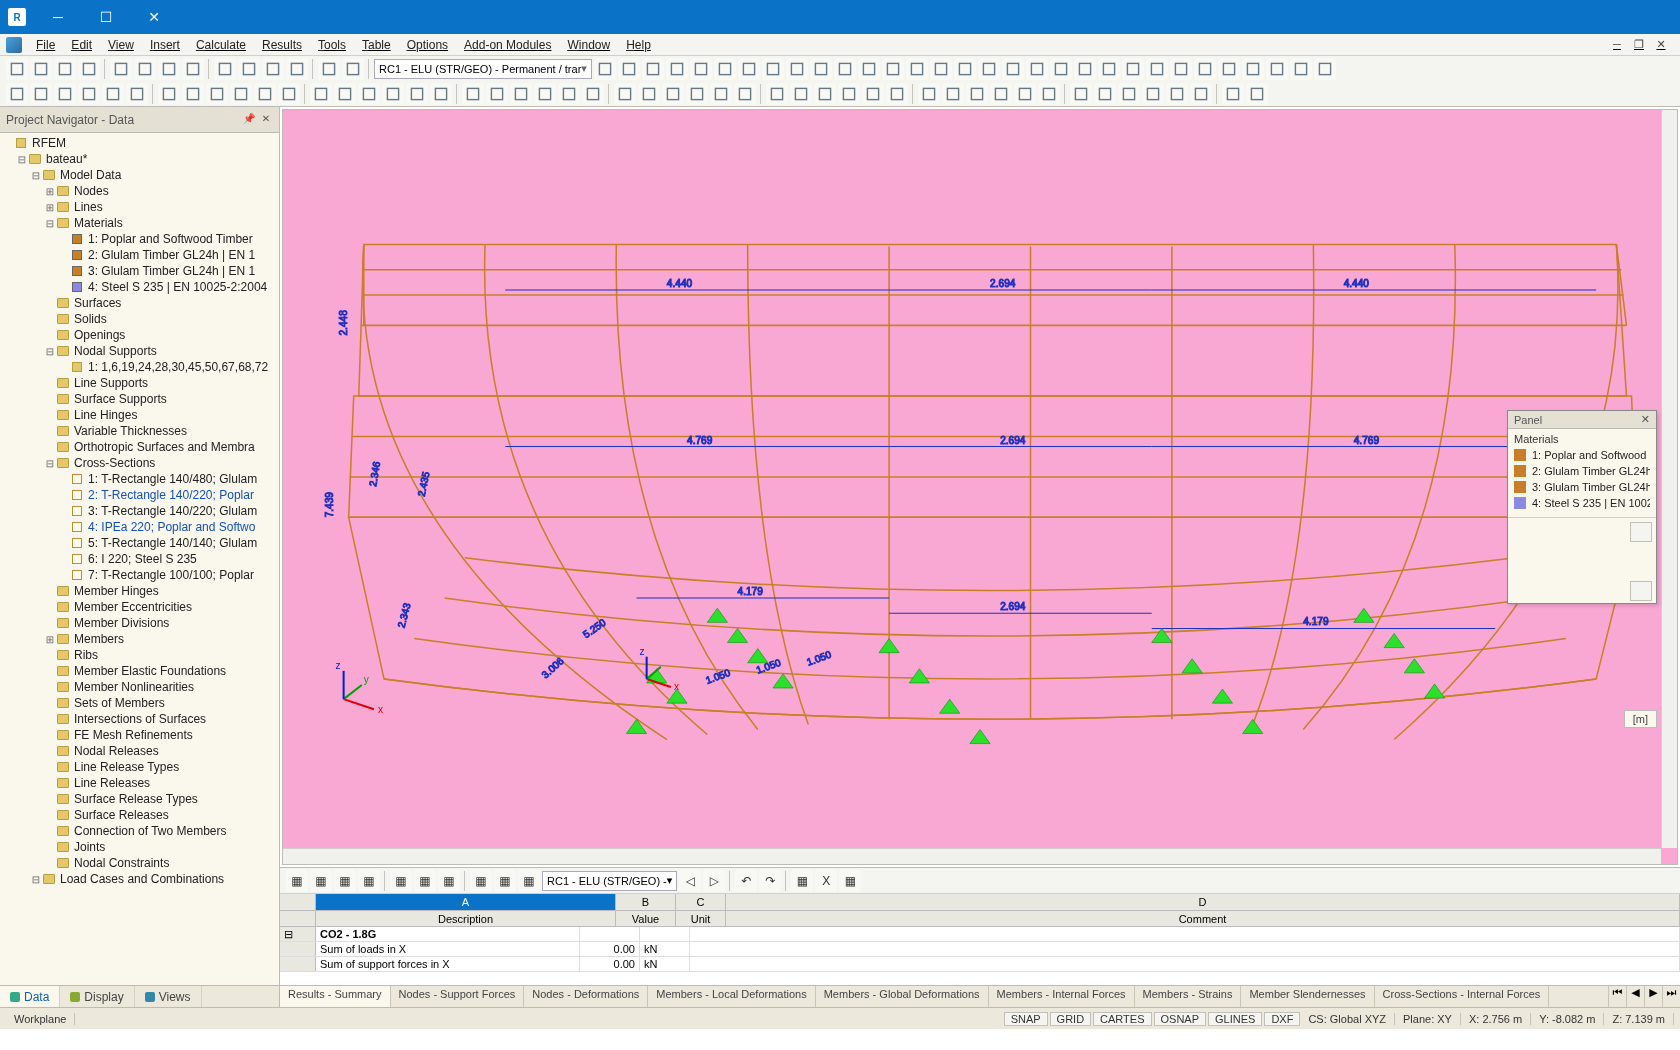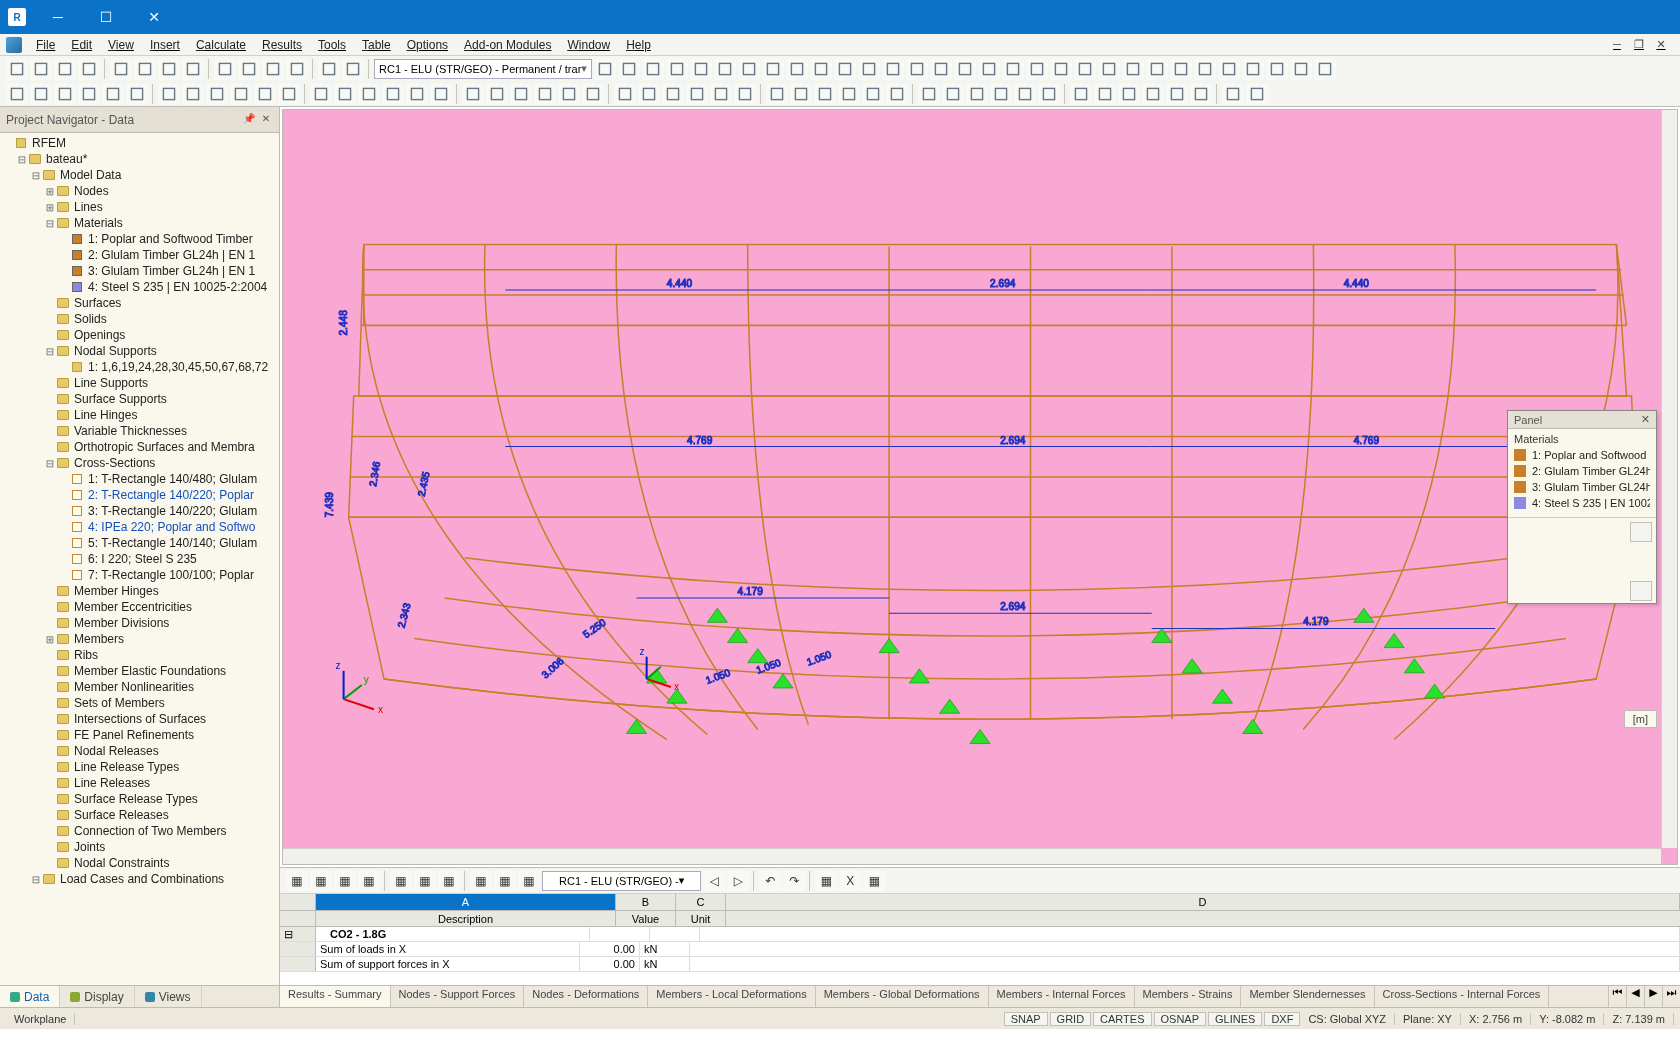--- a/index.html
+++ b/index.html
@@ -70,33 +70,33 @@
 .swatch { width: 12px; height: 12px; flex-shrink: 0; }
 .matpanel-f { height: 60px; border-top: 1px solid #d0d0c8; display: flex; align-items: flex-start; justify-content: flex-end; padding: 4px; gap: 4px; }
 .matpanel-fb { width: 22px; height: 20px; border: 1px solid #c0c0b8; background: #f4f4f0; }
 
 .unit-badge { position: absolute; right: 20px; top: 600px; font-size: 11px; color: #444; background: #faf7ed; border: 1px solid #bbb; padding: 2px 8px; }
 
 
 .results { height: 140px; border-top: 1px solid #bcbcb4; display: flex; flex-direction: column; background: #faf7ed; font-size: 12px; }
 .results-h { height: 18px; background: #e4e0d4; padding: 0 6px; color: #555; display: flex; align-items: center; }
 .results-tb { height: 26px; display: flex; align-items: center; padding: 0 6px; gap: 2px; background: #f4f4f0; border-bottom: 1px solid #d4d0c4; }
-.results-tb .combo { min-width: 120px; height: 20px; border: 1px solid #aab; background: #fff; font-size: 11px; padding: 0 16px; display: flex; align-items: center; }
+.results-tb .combo { min-width: 120px; height: 20px; border: 1px solid #aab; background: #fff; font-size: 11px; padding: 0 4px; display: flex; align-items: center; }
 .results-grid { flex: 1; overflow: auto; background: #fff; }
 .rg-head { display: flex; height: 17px; background: #e8e8e0; border-bottom: 1px solid #bbb; font-size: 11px; }
 .rg-head .hc { border-right: 1px solid #bbb; text-align: center; line-height: 17px; }
 .rg-head2 { display: flex; height: 16px; background: #e8e8e0; border-bottom: 1px solid #bbb; font-size: 11px; }
 .rg-head2 .hc { border-right: 1px solid #bbb; text-align: center; line-height: 16px; }
 .hc.colA { flex: 0 0 300px; background: #0a73c7; color: #fff; }
 .hc.colB { flex: 0 0 60px; } .hc.colC { flex: 0 0 50px; } .hc.colD { flex: 1; }
 .rg-row { display: flex; height: 15px; font-size: 11px; border-bottom: 1px solid #ddd; }
 .rg-row .c { border-right: 1px solid #ddd; padding: 0 4px; line-height: 15px; white-space: nowrap; overflow: hidden; }
 .rg-row .c.rowh { flex: 0 0 36px; background: #e8e8e0; border-right: 1px solid #bbb; }
 .rg-row .cA { flex: 0 0 264px; } .rg-row .cB { flex: 0 0 60px; text-align: right; } .rg-row .cC { flex: 0 0 50px; } .rg-row .cD { flex: 1; }
-.rg-row.group .cA { font-weight: bold; margin-left: 10px; }
+.rg-row.group .cA { font-weight: bold; }
 
 .results-tabs { height: 22px; display: flex; background: #ece8dc; border-top: 1px solid #bcbcb4; font-size: 11px; overflow: hidden; }
 .rt { padding: 2px 8px; border-right: 1px solid #c8c4b8; color: #444; white-space: nowrap; }
 .rt.active { background: #faf7ed; }
 .rt-nav { margin-left: auto; display: flex; }
 .rt-nav .b { width: 18px; text-align: center; border-left: 1px solid #c8c4b8; }
 
 
 .statusbar { height: 22px; background: #ece8dc; border-top: 1px solid #bcbcb4; display: flex; align-items: center; font-size: 11px; color: #333; padding: 0 6px; }
 .statusbar .seg { padding: 0 8px; border-right: 1px solid #c4c4bc; }
@@ -903,21 +903,21 @@
           <span class="icon">
             <span class="folder-icon"></span>
           </span>
           <span>Intersections of Surfaces</span>
         </div>
         <div class="tree-row pad3">
           <span class="exp"></span>
           <span class="icon">
             <span class="folder-icon"></span>
           </span>
-          <span>FE Panel Refinements</span>
+          <span>FE Mesh Refinements</span>
         </div>
         <div class="tree-row pad3">
           <span class="exp"></span>
           <span class="icon">
             <span class="folder-icon"></span>
           </span>
           <span>Nodal Releases</span>
         </div>
         <div class="tree-row pad3">
           <span class="exp"></span>
@@ -1205,20 +1205,21 @@
           <div class="hc colA">A</div>
           <div class="hc colB">B</div>
           <div class="hc colC">C</div>
           <div class="hc colD">D</div>
         </div>
         <div class="rg-head2">
           <div class="hc" style="flex:0 0 36px;"></div>
           <div class="hc" style="flex:0 0 300px;">Description</div>
           <div class="hc colB">Value</div>
           <div class="hc colC">Unit</div>
+          <div class="hc colD">Comment</div>
         </div>
         <div id="resrows">
             <div class="rg-row group">
               <div class="c rowh">⊟</div>
               <div class="c cA">CO2 - 1.8G</div>
               <div class="c cB"></div>
               <div class="c cC"></div>
               <div class="c cD"></div>
             </div>
             <div class="rg-row">

